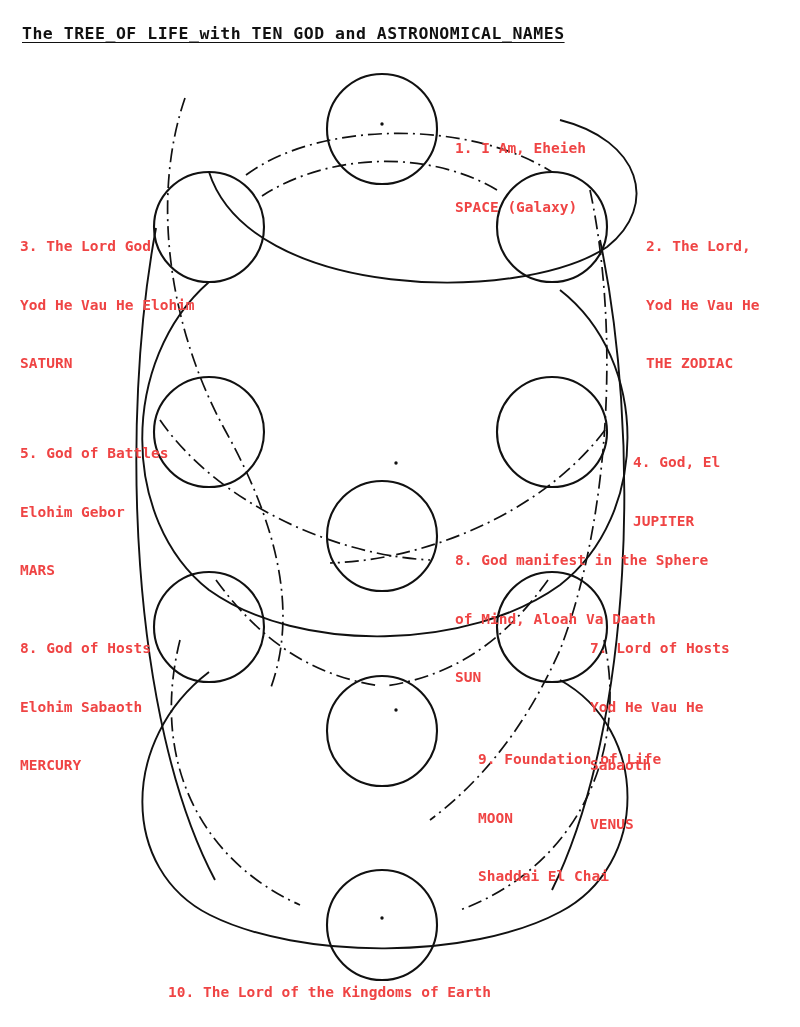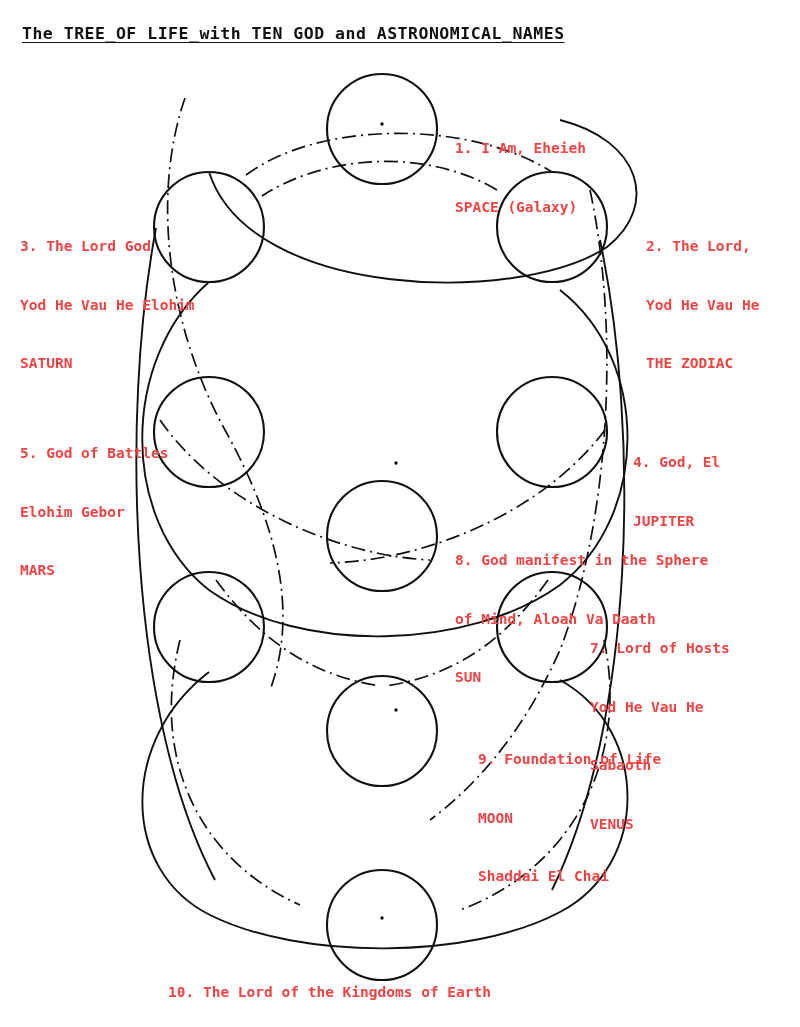--- a/index.html
+++ b/index.html
@@ -146,20 +146,25 @@
     <span class="ln">SUN</span>
   </div>
 
   <div class="label l7">
     <span class="ln">7. Lord of Hosts</span>
     <span class="ln">Yod He Vau He</span>
     <span class="ln">Sabaoth</span>
     <span class="ln">VENUS</span>
   </div>
 
+  <div class="label l8">
+    <span class="ln">8. God of Hosts</span>
+    <span class="ln">Elohim Sabaoth</span>
+    <span class="ln">MERCURY</span>
+  </div>
 
   <div class="label l9">
     <span class="ln">9. Foundation of Life</span>
     <span class="ln">MOON</span>
     <span class="ln">Shaddai El Chai</span>
   </div>
 
   <div class="label l10 center">
     <span class="ln">10. The Lord of the Kingdoms of Earth</span>
     

